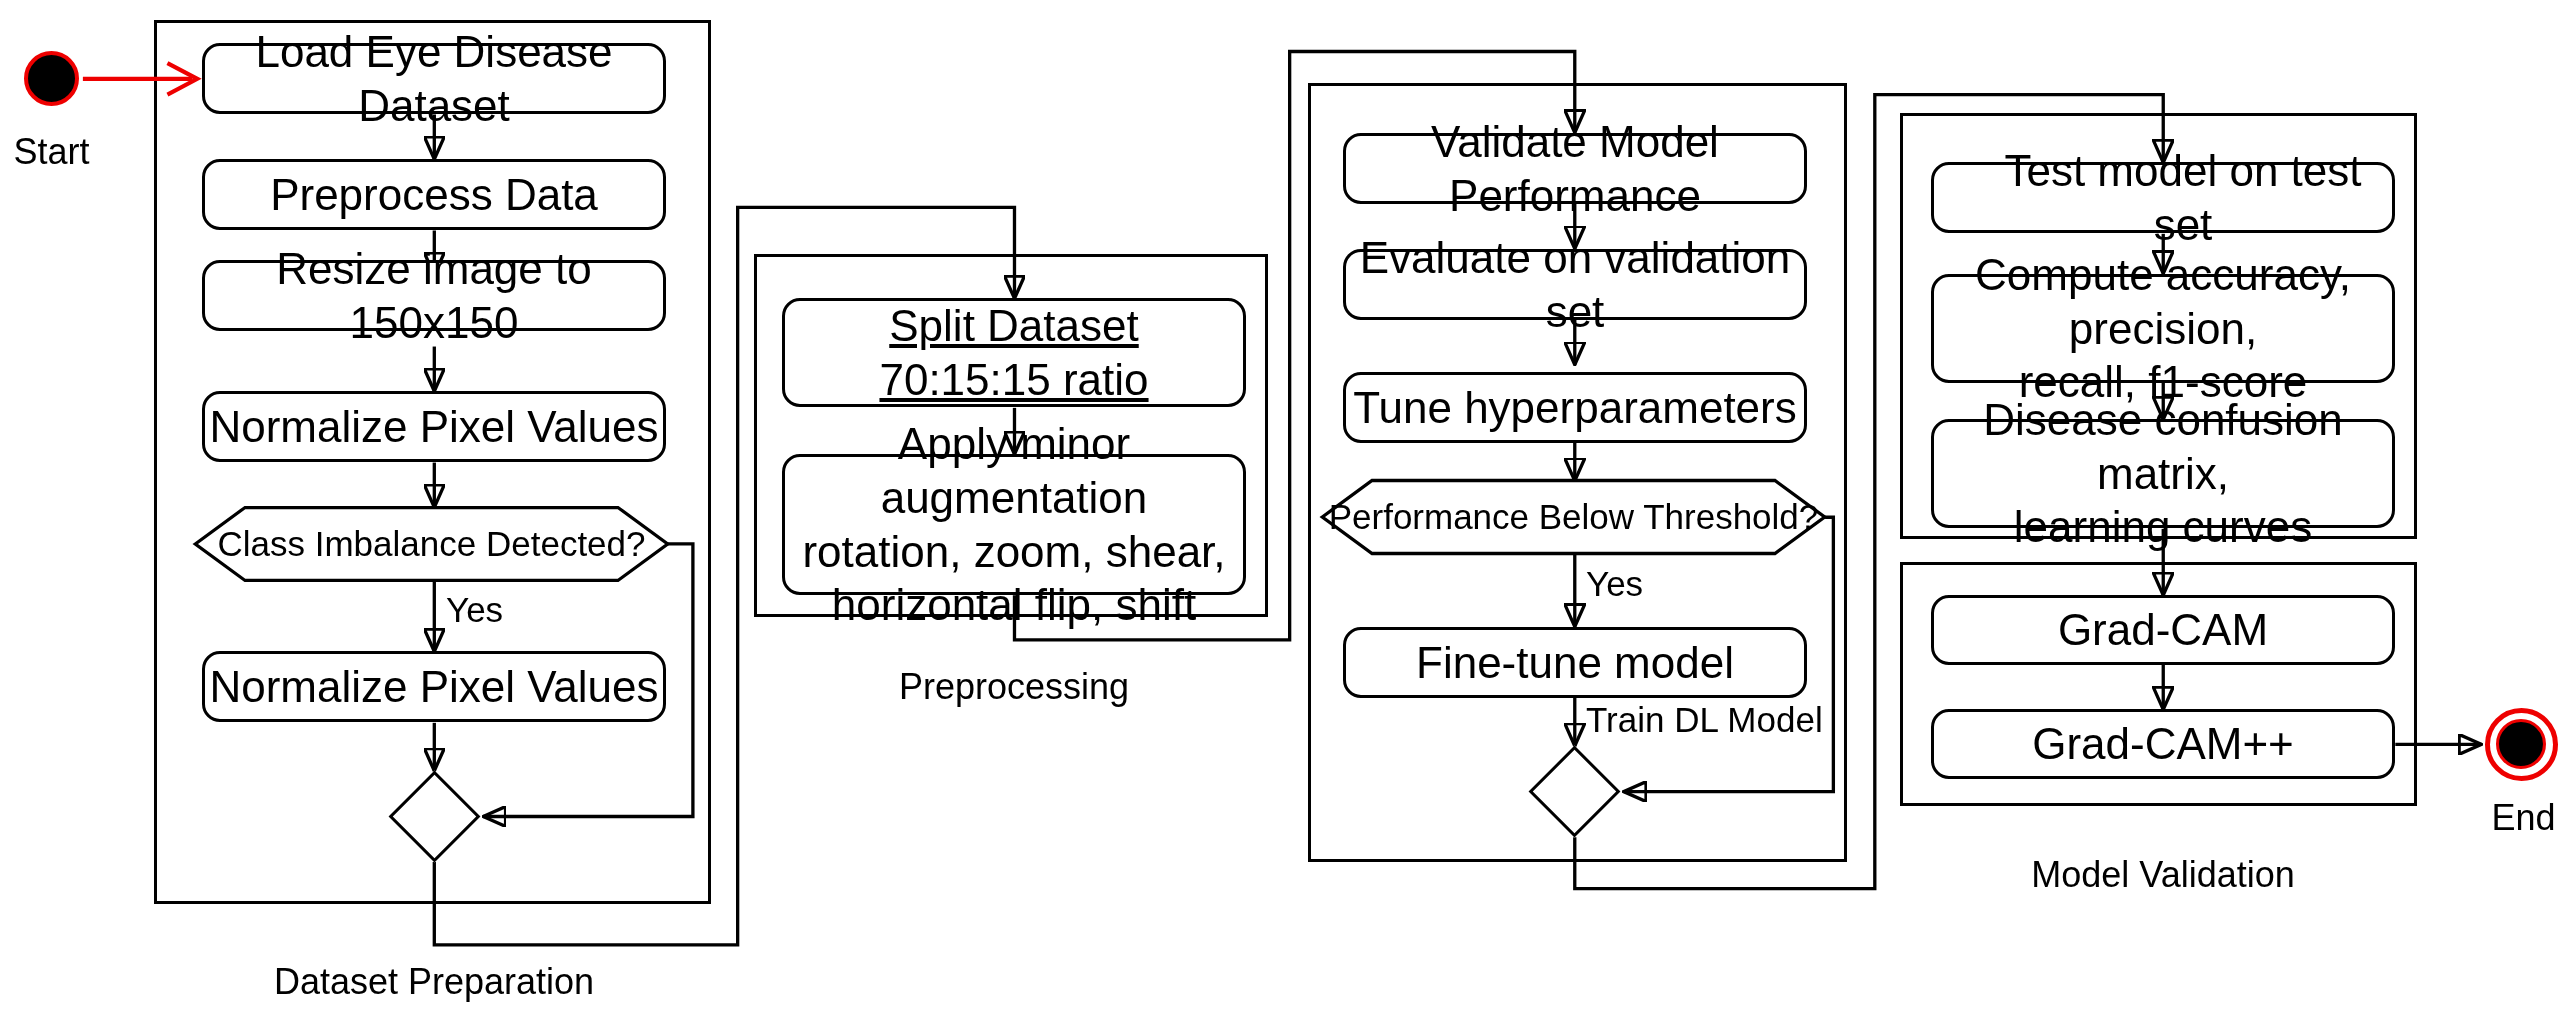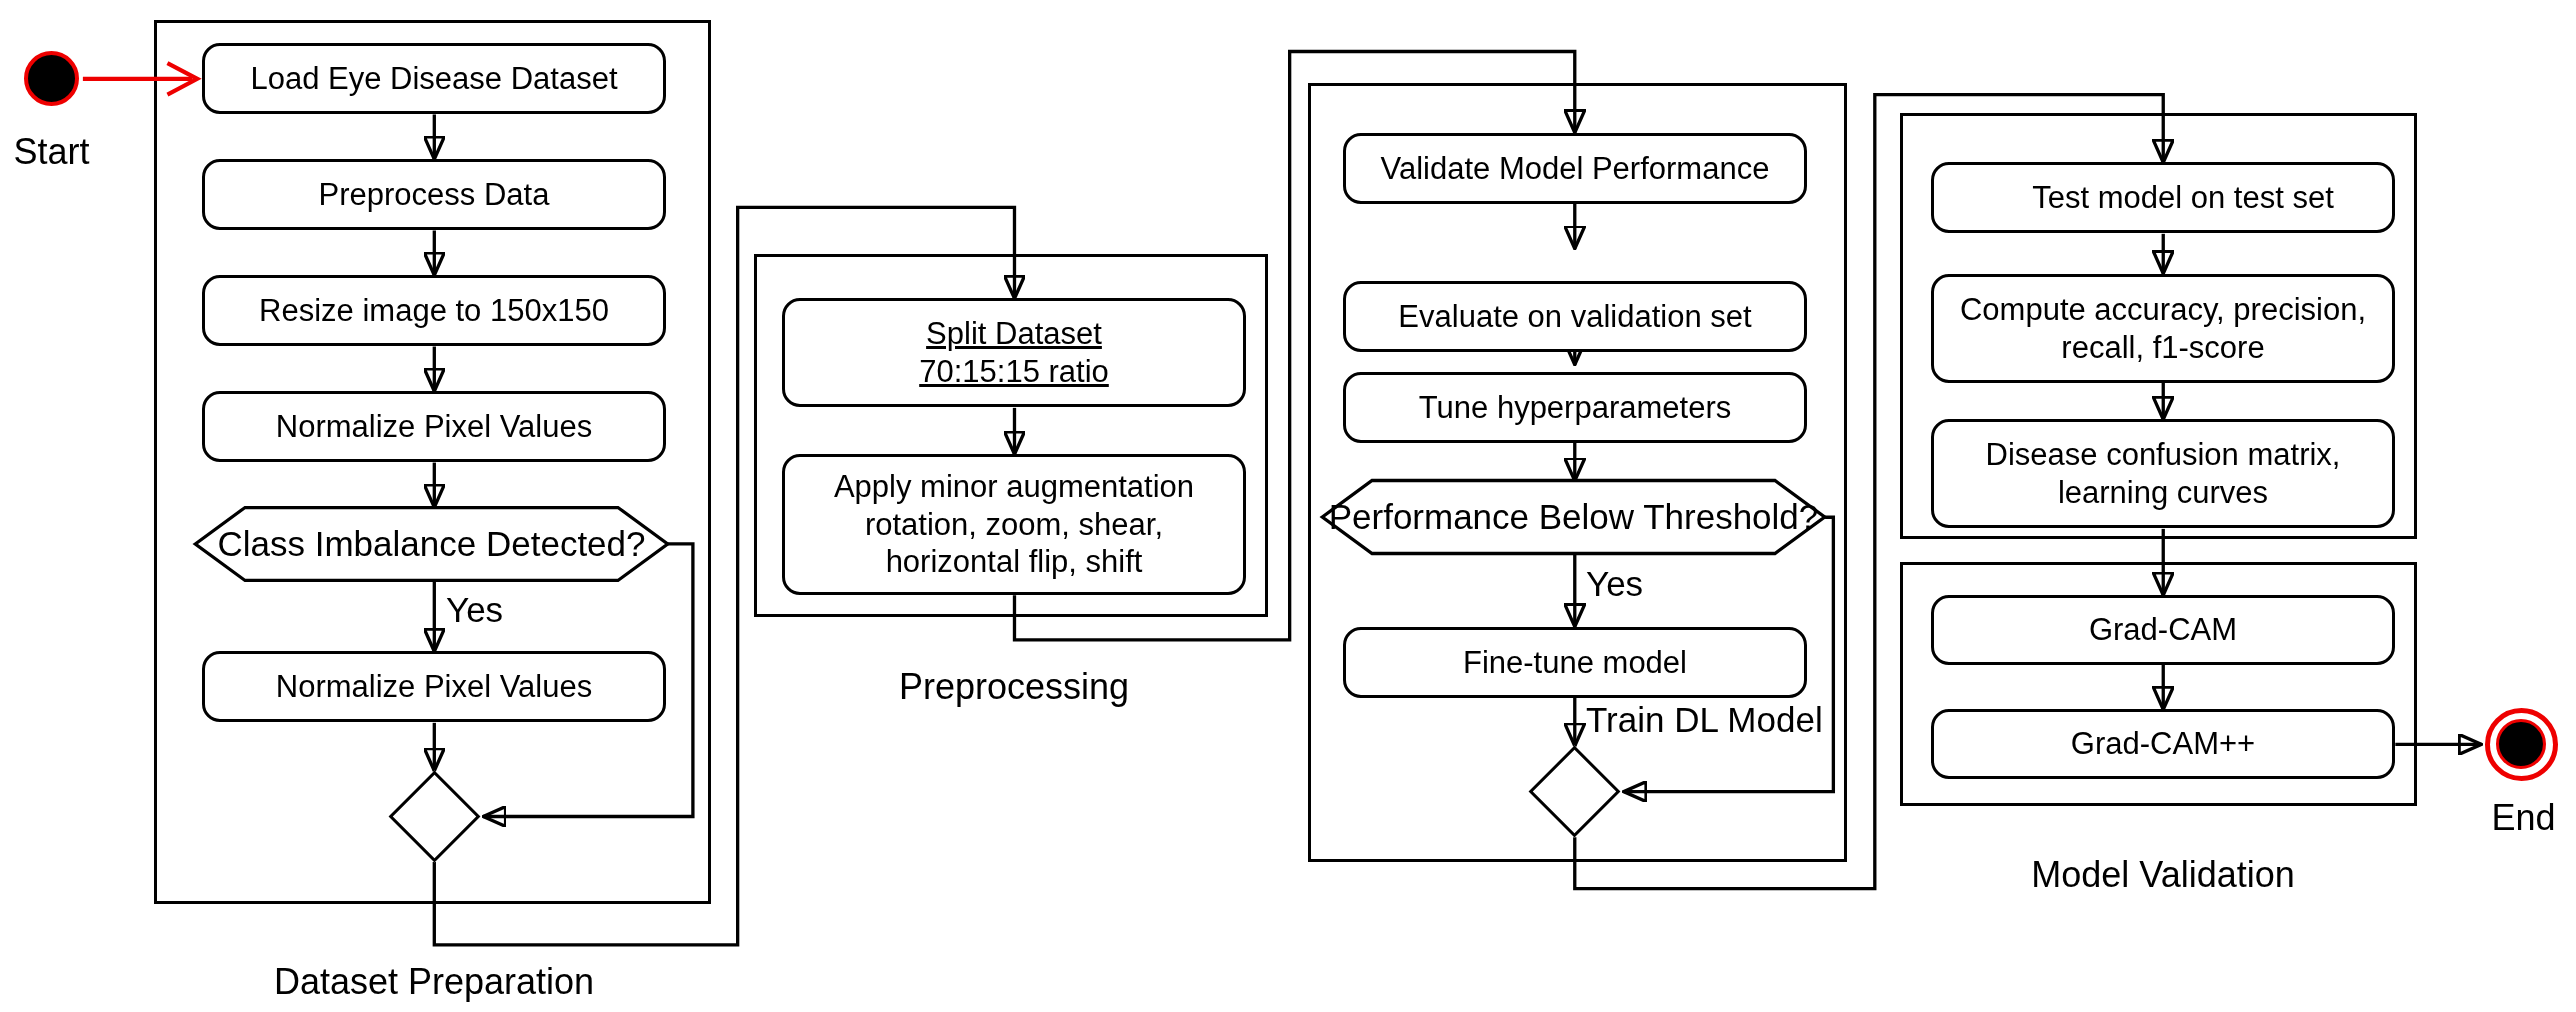--- a/index.html
+++ b/index.html
@@ -4,21 +4,21 @@
 <style>
   html,body{margin:0;padding:0;background:#ffffff;}
   #canvas{
     position:relative;width:2576px;height:1013px;background:#ffffff;
     font-family:"Liberation Sans",sans-serif;color:#000;overflow:hidden;
   }
   .frame{position:absolute;border:3.3px solid #000;background:transparent;box-sizing:border-box;z-index:5;}
   .node{
     position:absolute;border:3.3px solid #000;border-radius:18px;background:#fff;
     display:flex;align-items:center;justify-content:center;text-align:center;
-    font-size:31px;line-height:1.22;white-space:pre-line;z-index:20;box-sizing:border-box;
+    font-size:44px;line-height:1.22;white-space:pre-line;z-index:20;box-sizing:border-box;
   }
   .hexwrap{position:absolute;z-index:20;}
   .hextext{
     position:absolute;display:flex;align-items:center;justify-content:center;
     font-size:35px;white-space:nowrap;z-index:21;
   }
   .diamond{
     position:absolute;width:65px;height:65px;border:3.3px solid #000;background:#fff;
     transform:rotate(45deg);z-index:15;box-sizing:border-box;
   }
@@ -71,21 +71,21 @@
     <path d="M2890 898 H2994" marker-end="url(#ah)"></path>
   </svg>
 
   <div class="circle" style="left:24px;top:51px;width:55px;height:55px;background:#000;border:4.1px solid #ee0000;"></div>
   <div class="glabel" style="left:0px;top:131px;width:103px;">Start</div>
 
   <div class="frame" style="left:154px;top:20px;width:557px;height:884px;"></div>
 
   <div class="node" style="left:202px;top:43px;width:464px;height:71px;">Load Eye Disease Dataset</div>
   <div class="node" style="left:202px;top:159px;width:464px;height:71px;">Preprocess Data</div>
-  <div class="node" style="left:202px;top:275px;width:464px;height:71px;">Resize image to 150x150</div>
+  <div class="node" style="left:202px;top:260px;width:464px;height:71px;">Resize image to 150x150</div>
   <div class="node" style="left:202px;top:391px;width:464px;height:71px;">Normalize Pixel Values</div>
 
   <svg class="hexwrap" style="left:192px;top:504px;" width="479" height="80" viewBox="0 0 578 96">
     <polygon points="4,48 64,4 514,4 574,48 514,92 64,92" fill="#fff" stroke="#000" stroke-width="4"></polygon>
   </svg>
   <div class="hextext" style="left:192px;top:504px;width:479px;height:80px;">Class Imbalance Detected?</div>
   <div class="elabel" style="left:446px;top:590px;">Yes</div>
 
   <div class="node" style="left:202px;top:651px;width:464px;height:71px;">Normalize Pixel Values</div>
   <div class="diamond" style="left:402px;top:784px;"></div>
@@ -96,21 +96,21 @@
   <div class="node" style="left:782px;top:298px;width:464px;height:109px;text-decoration:underline;">Split Dataset
 70:15:15 ratio</div>
   <div class="node" style="left:782px;top:454px;width:464px;height:141px;">Apply minor augmentation
 rotation, zoom, shear,
 horizontal flip, shift</div>
   <div class="glabel" style="left:782px;top:666px;width:464px;">Preprocessing</div>
 
   <div class="frame" style="left:1308px;top:83px;width:539px;height:779px;"></div>
 
   <div class="node" style="left:1343px;top:133px;width:464px;height:71px;">Validate Model Performance</div>
-  <div class="node" style="left:1343px;top:249px;width:464px;height:71px;margin-top:32px;">Evaluate on validation set</div>
+  <div class="node" style="left:1343px;top:249px;width:464px;height:71px;">Evaluate on validation set</div>
   <div class="node" style="left:1343px;top:365px;width:464px;height:71px;margin-top:7px;">Tune hyperparameters</div>
 
   <svg class="hexwrap" style="left:1319px;top:477px;" width="509" height="80" viewBox="0 0 614 96">
     <polygon points="4,48 64,4 550,4 610,48 550,92 64,92" fill="#fff" stroke="#000" stroke-width="4"></polygon>
   </svg>
   <div class="hextext" style="left:1319px;top:477px;width:509px;height:80px;">Performance Below Threshold?</div>
   <div class="elabel" style="left:1586px;top:564px;">Yes</div>
 
   <div class="node" style="left:1343px;top:627px;width:464px;height:71px;">Fine-tune model</div>
   <div class="elabel" style="left:1586px;top:700px;">Train DL Model</div>

